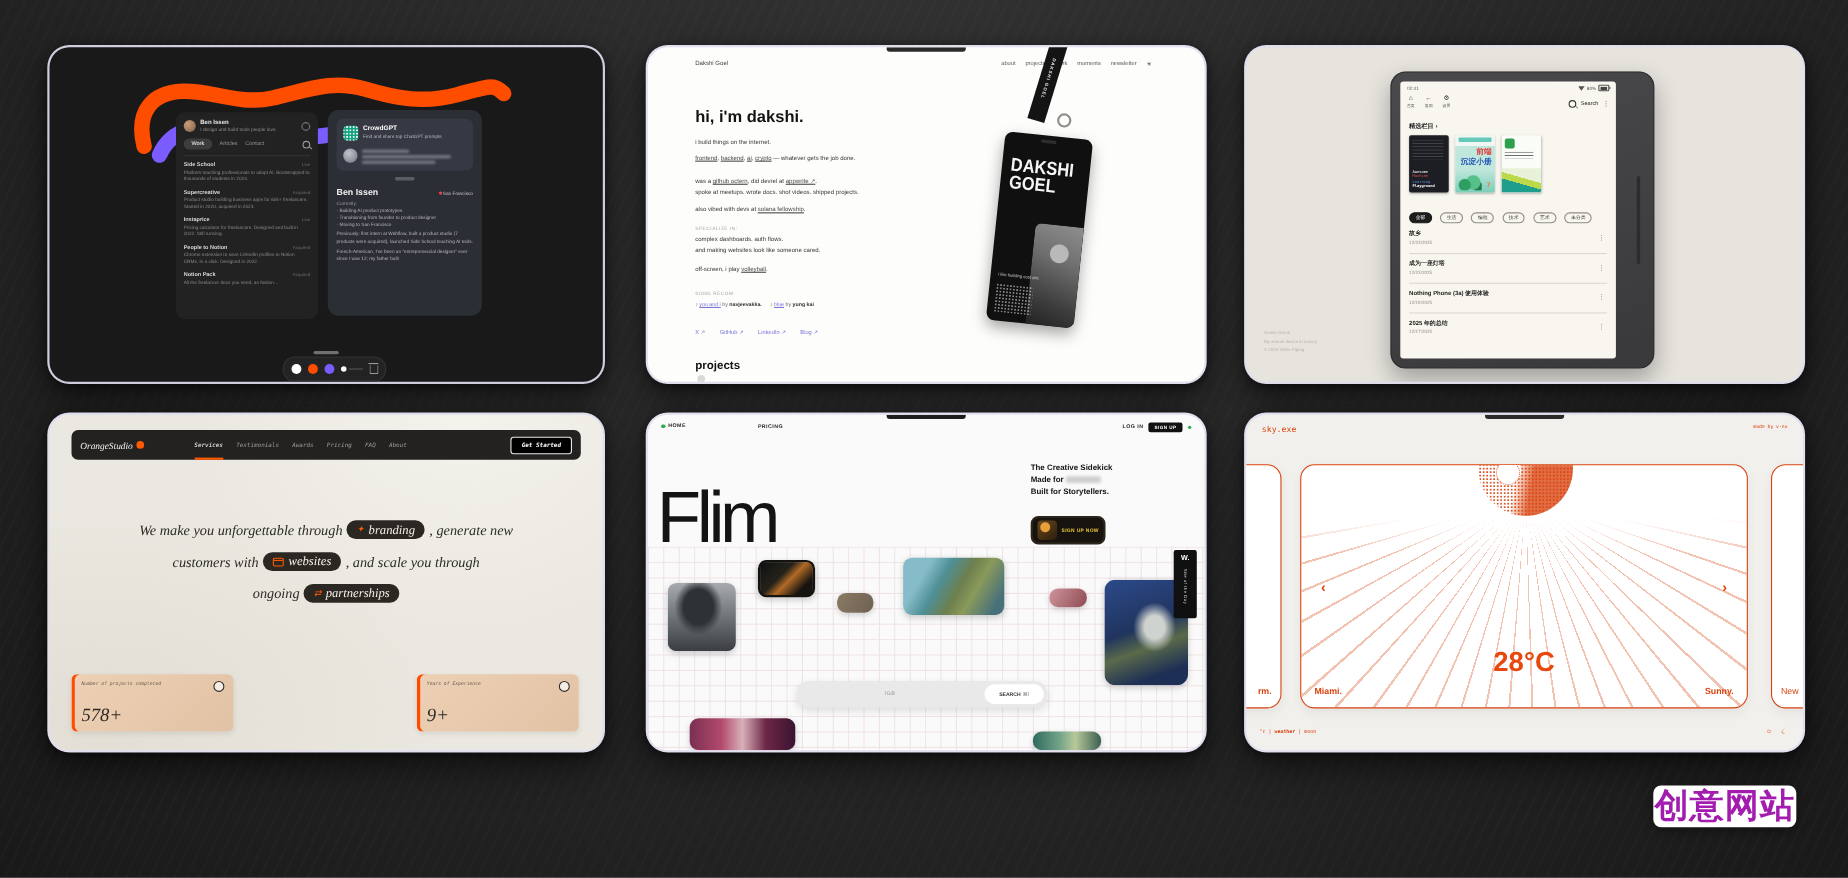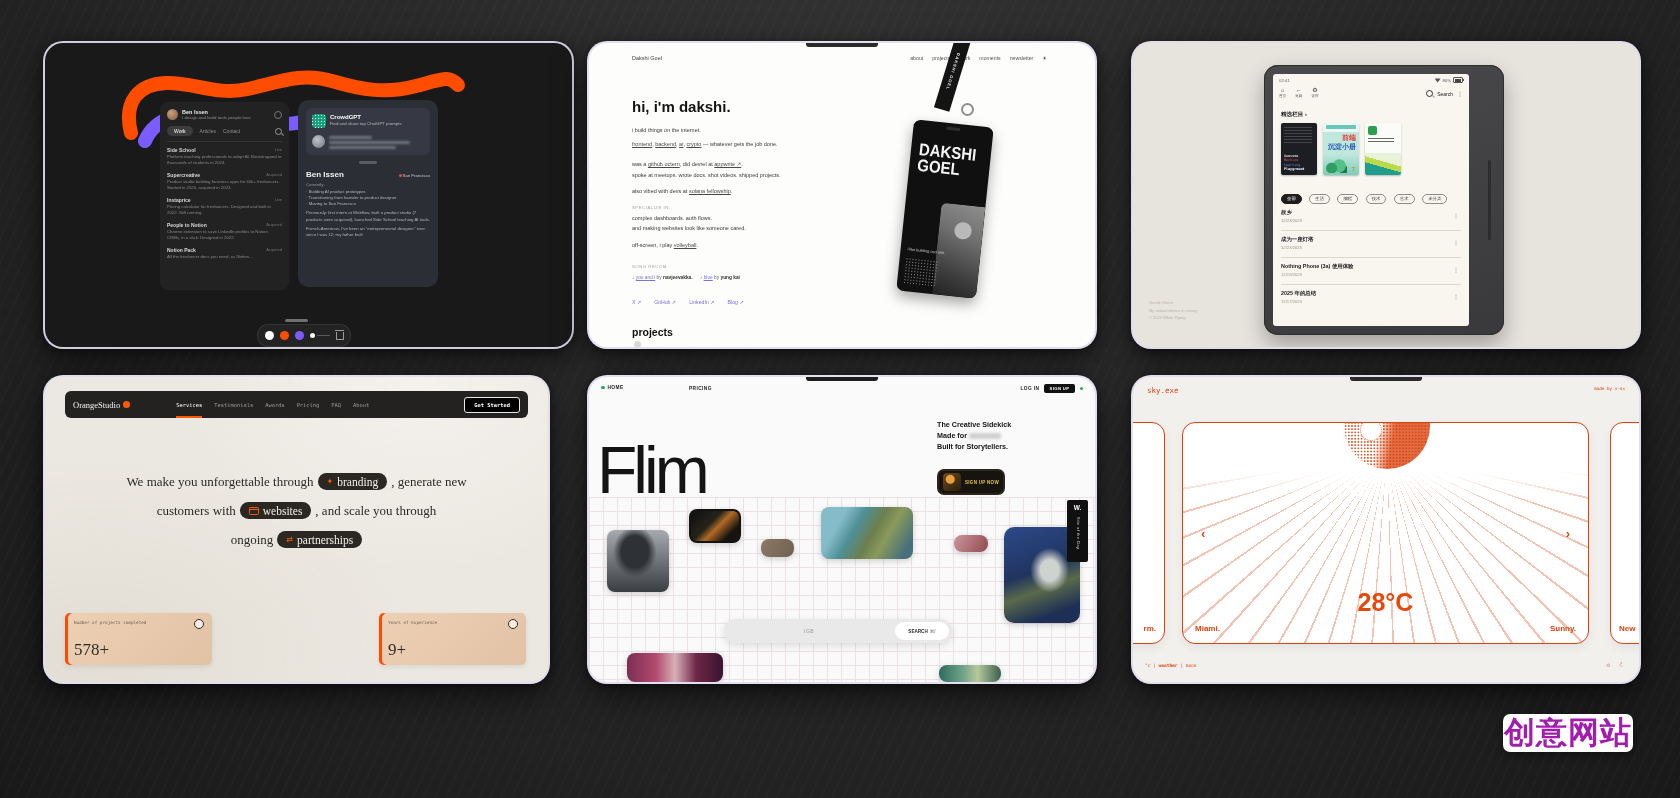--- a/index.html
+++ b/index.html
@@ -74,21 +74,21 @@
   .cap{font-size:4px;color:#b7b3a9;line-height:1.9;filter:blur(.3px);}
   .batt{width:8px;height:4px;border:1px solid #555;border-radius:1px;position:relative;display:inline-block;}
   .batt::after{content:"";position:absolute;inset:.5px;right:1.5px;background:#444;}
   .batt::before{content:"";position:absolute;right:-2px;top:1px;width:1px;height:2px;background:#555;}
   .wifi{width:6px;height:5px;background:#555;clip-path:polygon(50% 100%,0 20%,100% 20%);display:inline-block;}
 
   
   .s4{background:
       radial-gradient(ellipse at 75% 0%, #f4f2ec 0%, rgba(244,242,236,0) 45%),
       radial-gradient(ellipse at 10% 90%, #e2ded4 0%, rgba(226,222,212,0) 50%),
-      #ebe8e1;}
+      #ebe8e1; font-style: italic;}
   .onav{position:absolute;left:20px;top:14px;width:463px;height:27px;background:#232220;border-radius:6px;display:flex;align-items:center;box-sizing:border-box;padding:0 8px;}
   .onav .logo{font-family:"Liberation Serif",serif;font-size:8.5px;color:#f2f2f2;}
   .odot{width:7px;height:7px;border-radius:50%;background:#ff5a00;margin-left:3px;}
   .omenu{font-family:"DejaVu Sans Mono",monospace;font-size:5.4px;color:#9a9a9a;margin:0 6px;position:relative;}
   .omenu.on{color:#fff;}
   .omenu.on::after{content:"";position:absolute;left:0;right:0;bottom:-10px;height:2px;background:#ff5a00;}
   .octa{margin-left:auto;background:#000;border:1px solid #e8e8e8;border-radius:3px;color:#fff;font-family:"DejaVu Sans Mono",monospace;font-size:5.4px;font-weight:bold;padding:4px 9px;}
   .hline{position:absolute;left:0;width:503px;display:flex;justify-content:center;align-items:center;gap:4px;font-family:"Liberation Serif",serif;font-size:13px;color:#2c2a26;}
   .hpill{background:#2b2722;color:#f5f2ec;border-radius:11px;height:17px;display:inline-flex;align-items:center;gap:4px;padding:0 9px;font-size:11.5px;}
   .hpill .pic{color:#ff5a00;font-size:8px;}
@@ -139,21 +139,21 @@
   .cityl{position:absolute;font-size:8px;font-weight:bold;color:#d9430e;}
   .skyarrow{position:absolute;top:104px;font-size:13px;font-weight:bold;color:#d9430e;line-height:1;}
 
   
   .plate{position:absolute;left:1503px;top:714px;width:130px;height:38px;background:#fff;border-radius:7px;display:flex;align-items:center;justify-content:center;box-shadow:0 3px 10px rgba(0,0,0,.4);}
   .plate span{font-size:31px;font-weight:bold;color:#a21caf;letter-spacing:1px;}
 </style>
 </head>
 <body>
 
-<div class="site s1" style="left:43px;top:41px;width:503px;height:304px;padding-left:24px;">
+<div class="site s1" style="left:43px;top:41px;width:503px;height:304px;">
   <svg class="c" style="left:0;top:0;" width="503" height="120" viewBox="0 0 503 120">
     <path d="M 100 98 C 110 74, 140 66, 172 73 S 232 86, 266 77 S 322 62, 347 69 S 364 71, 367 66" fill="none" stroke="#7b5cff" stroke-width="14" stroke-linecap="round"></path>
     <path d="M 86 90 C 78 58, 94 41, 121 40 S 172 53, 203 46 S 257 29, 287 38 S 341 51, 371 43 S 404 33, 413 42" fill="none" stroke="#ff4d00" stroke-width="14" stroke-linecap="round"></path>
   </svg>
 
   <div class="panelL">
     <div style="display:flex;align-items:center;gap:4px;">
       <div class="av" style="width:11px;height:11px;"></div>
       <div>
         <div class="p-name">Ben Issen</div>
@@ -507,21 +507,21 @@
 
 <div class="site s6" style="left:1131px;top:375px;width:506px;height:305px;">
   <div class="notch" style="background:#2a2a2a;"></div>
   <div class="c skytxt" style="left:14px;top:9px;font-size:7.5px;font-weight:normal;font-family:'DejaVu Sans Mono',monospace;">sky.exe</div>
   <div class="c skytxt" style="right:14px;top:9px;font-size:4.3px;font-family:'DejaVu Sans Mono',monospace;">made by v-nx</div>
 
   <div class="skycard" style="left:-42px;width:72px;">
     <span style="position:absolute;right:8px;bottom:10px;font-size:8px;font-weight:bold;color:#d9430e;">rm.</span>
   </div>
   <div class="skycard" style="left:477px;width:72px;">
-    <span style="position:absolute;left:8px;bottom:10px;font-size:8px;font-weight:bold;color:#d9430e;">New</span>
+    <span style="position:absolute;left:8px;bottom:10px;font-size:8px;font-weight:normal;color:#d9430e;">New</span>
   </div>
 
   <div class="skycard skymain">
     <div class="rays"></div>
     <div class="sun"></div>
     <div class="skyarrow" style="left:18px;">‹</div>
     <div class="skyarrow" style="right:18px;">›</div>
     <div class="temp">28°C</div>
     <div class="cityl" style="left:12px;bottom:10px;">Miami.</div>
     <div class="cityl" style="right:12px;bottom:10px;">Sunny.</div>

